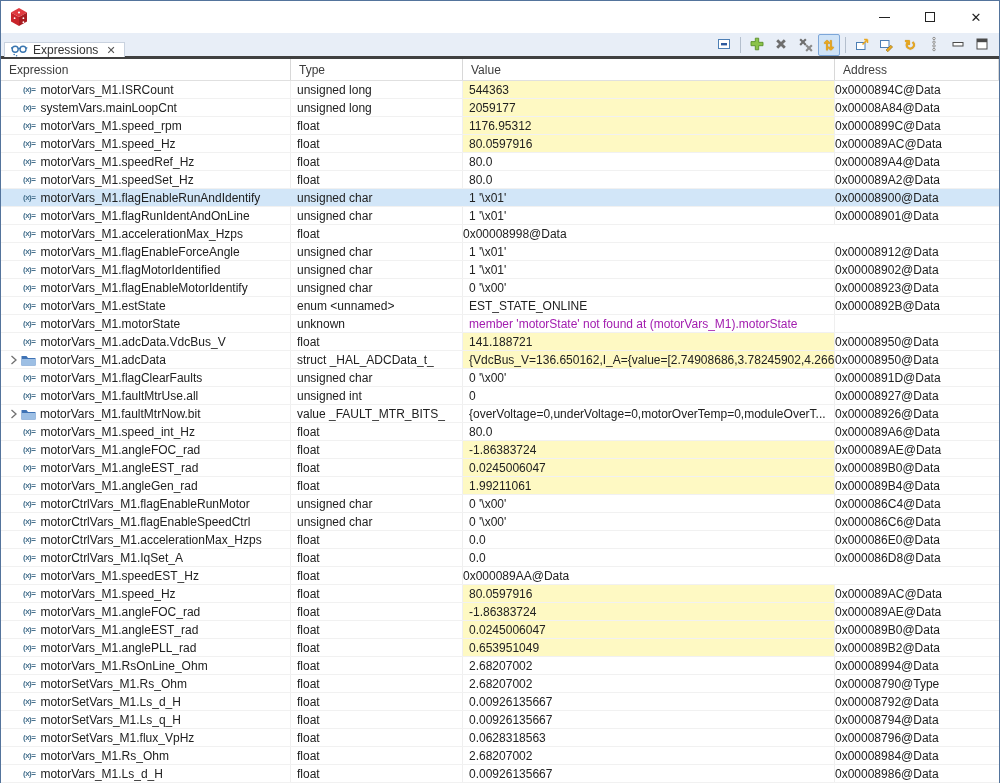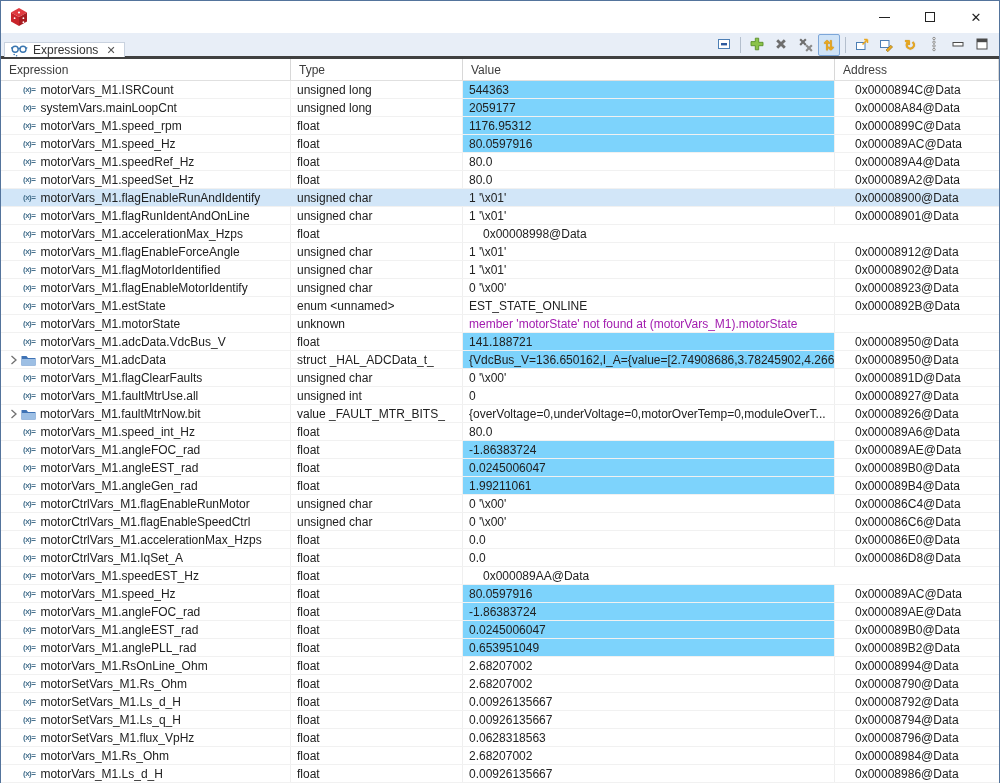--- a/index.html
+++ b/index.html
@@ -32,22 +32,22 @@
   .grid { flex:1; display:flex; flex-direction:column; background:#fff; }
   .hdr { height:22px; flex:0 0 22px; display:flex; align-items:center; border-bottom:1px solid #e0e0e0; color:#3c3c3c; }
   .hdr .hcell { height:100%; display:flex; align-items:center; border-right:1px solid #d8d8d8; padding-left:8px; }
   .rows { flex:1; overflow:hidden; }
   .row { height:18px; display:flex; align-items:stretch; border-bottom:1px solid #f1f1f1; background:#fff; }
   .row.selected { background:#d2e6f8; }
   .cell { display:flex; align-items:center; border-right:1px solid #efefef; overflow:hidden; white-space:nowrap; }
   .col-expr { width:290px; flex:0 0 290px; }
   .col-type { width:172px; flex:0 0 172px; padding-left:6px; }
   .col-value { width:372px; flex:0 0 372px; padding-left:6px; }
-  .col-addr { flex:1; padding-left:20px; border-right:none; }
-  .cell.col-value.hl { background:#7dd3fc; }
+  .col-addr { flex:1; padding-left:0; border-right:none; }
+  .cell.col-value.hl { background:#fef9c3; }
   .row.selected .cell { border-right-color:transparent; }
   .val-err { color:#a21caf; }
   .expr-pad { width:16px; flex:0 0 16px; }
   .chev { width:14px; flex:0 0 14px; display:flex; align-items:center; justify-content:center; }
   .var-ic { font-size:8px; color:#46718e; letter-spacing:-0.5px; margin-right:5px; flex:0 0 auto; font-weight:bold; }
   .struct-ic { margin-right:4px; flex:0 0 auto; display:flex; }
   .cell-inner { display:flex; align-items:center; padding-left:6px; width:100%; }
 </style>
 </head>
 <body>
@@ -642,21 +642,21 @@
             <span class="cell-inner">
               <span class="expr-pad"></span>
               <span class="var-ic">(x)=</span>
               <span>motorSetVars_M1.Rs_Ohm</span>
             </span>
           </div>
           <div class="cell col-type">float</div>
           <div class="cell col-value">
             <span>2.68207002</span>
           </div>
-          <div class="cell col-addr">0x00008790@Data</div>
+          <div class="cell col-addr">0x00008790@Type</div>
         </div>
         <div class="row">
           <div class="cell col-expr">
             <span class="cell-inner">
               <span class="expr-pad"></span>
               <span class="var-ic">(x)=</span>
               <span>motorSetVars_M1.Ls_d_H</span>
             </span>
           </div>
           <div class="cell col-type">float</div>

